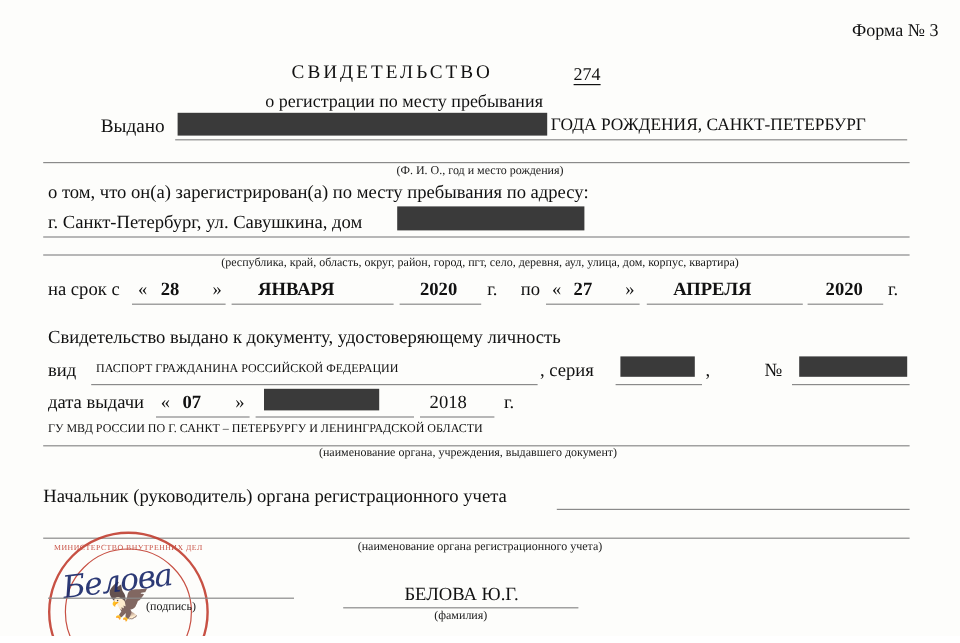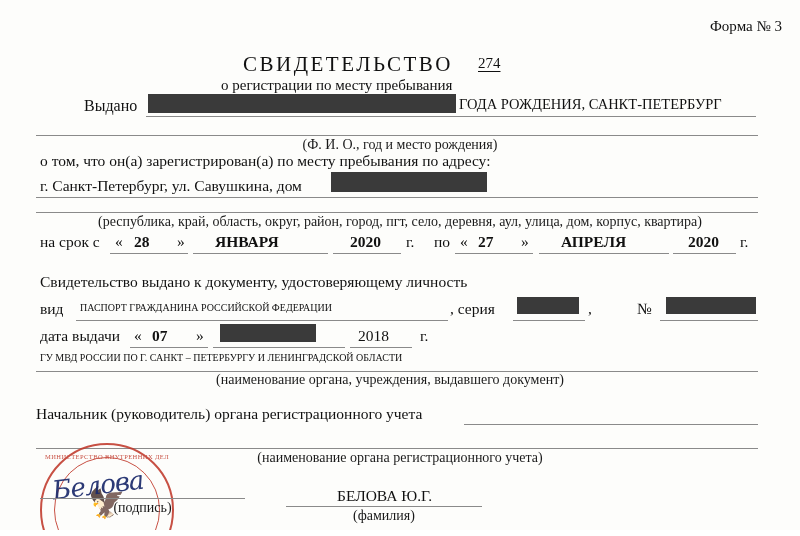--- a/index.html
+++ b/index.html
@@ -25,21 +25,21 @@
 
   .form-no {
     right: 18px;
     top: 18px;
     font-size: 15px;
   }
 
   .title {
     top: 52px;
     left: 243px;
-    font-size: 21px;
+    font-size: 16px;
     letter-spacing: 2.5px;
     font-weight: 400;
   }
   .title-number {
     top: 55px;
     left: 478px;
     font-size: 15px;
     text-decoration: underline;
     text-underline-offset: 3px;
   }
@@ -62,21 +62,21 @@
   }
 
   .rule {
     position: absolute;
     border-bottom: 1px solid #8a8a8a;
     height: 0;
   }
 
   .caption {
     position: absolute;
-    font-size: 14px;
+    font-size: 10px;
     color: #1a1a1a;
     text-align: center;
     white-space: nowrap;
   }
 
   .body-text { font-size: 15.5px; }
   .small-caps { font-size: 10px; }
 
   
   .stamp {

